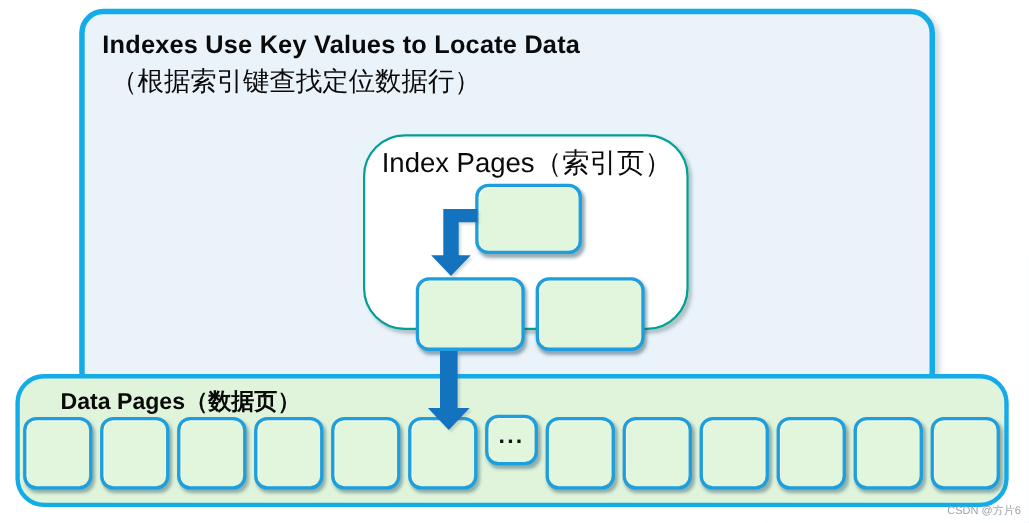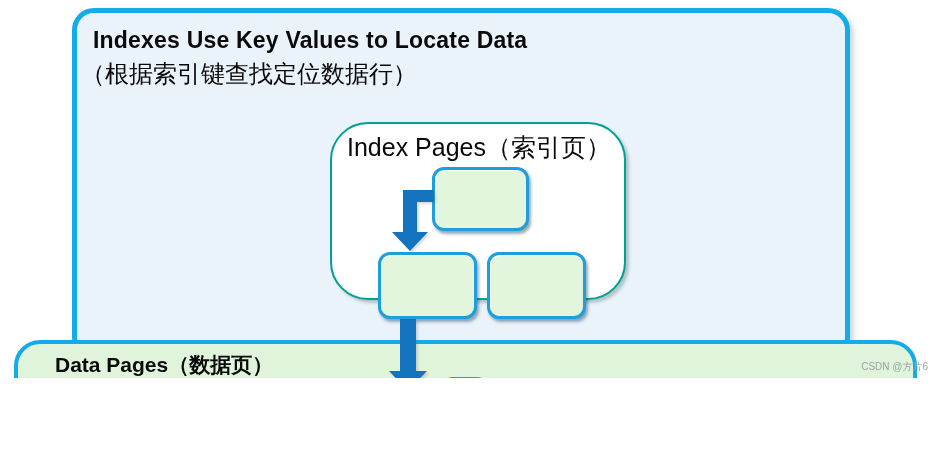--- a/index.html
+++ b/index.html
@@ -11,21 +11,21 @@
     --panel-bg: #EAF2FA;
     --arrow-blue: #1473BE;
     --text-black: #0A0A0A;
     --watermark-gray: #9BA2A8;
   }
   * { margin: 0; padding: 0; box-sizing: border-box; }
   html, body { background: #ffffff; }
   .stage {
     position: relative;
     width: 935px;
-    height: 378px;
+    height: 475px;
     background: #ffffff;
     overflow: hidden;
     font-family: "Liberation Sans", sans-serif;
     color: var(--text-black);
     text-decoration: underline;
   }
   .outer-panel {
     position: absolute;
     left: 72px; top: 8px;
     width: 778px; height: 352px;
@@ -39,21 +39,21 @@
     position: absolute;
     left: 93px; top: 27px;
     font-size: 23px;
     font-weight: bold;
     letter-spacing: 0.2px;
     z-index: 2;
     white-space: nowrap;
   }
   .sub-title {
     position: absolute;
-    left: 81px; top: 58px;
+    left: 101px; top: 58px;
     font-family: "Liberation Serif", serif;
     font-size: 24px;
     z-index: 2;
     white-space: nowrap;
   }
   .index-panel {
     position: absolute;
     left: 330px; top: 122px;
     width: 296px; height: 178px;
     background: #ffffff;

